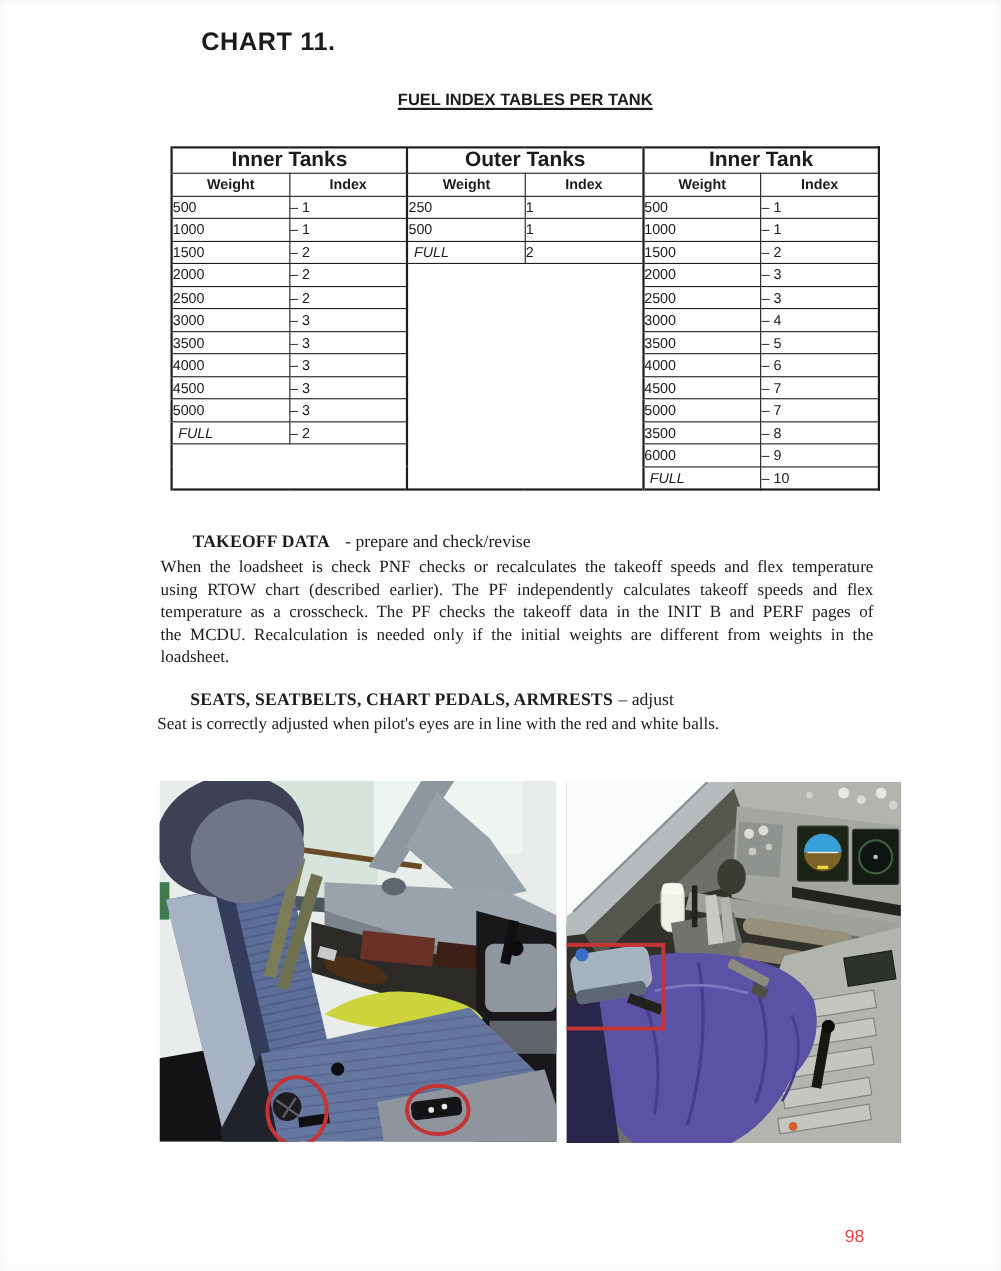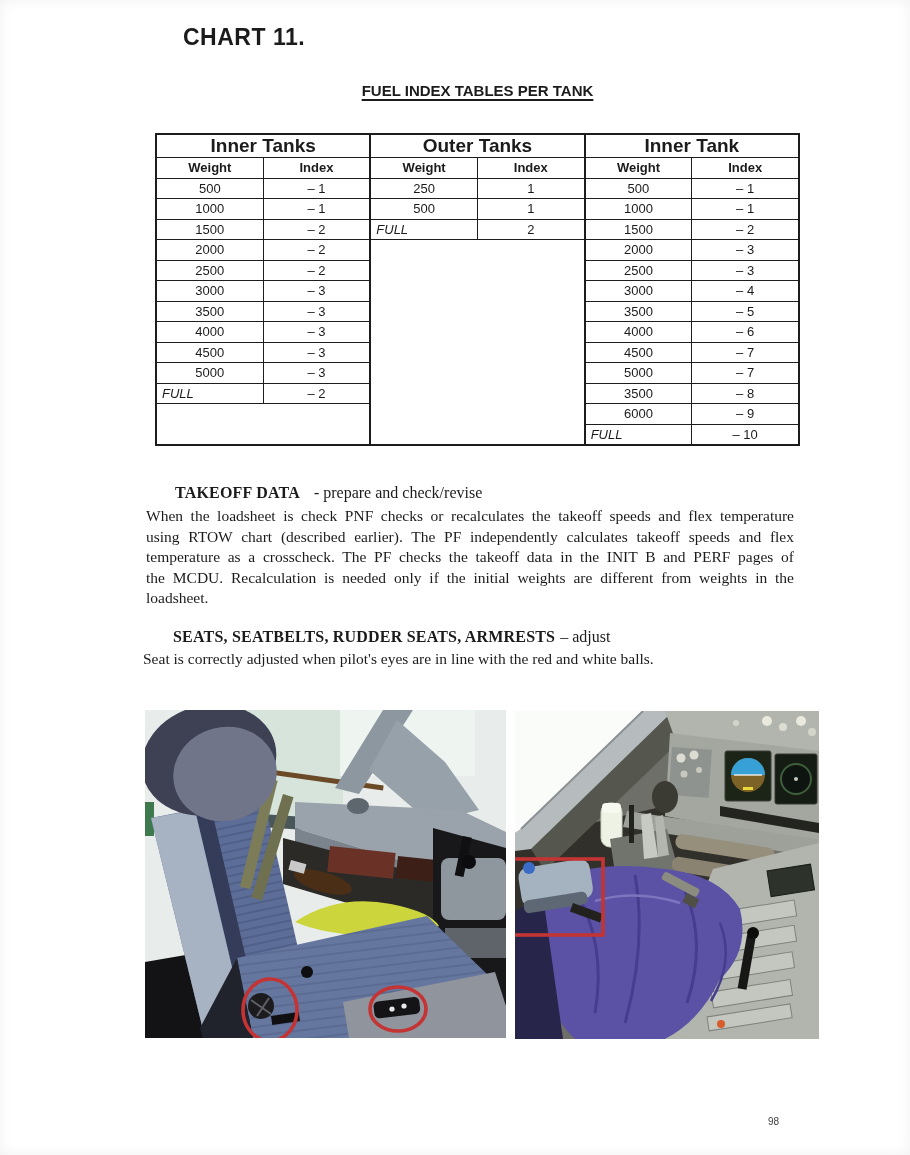--- a/index.html
+++ b/index.html
@@ -11,36 +11,36 @@
   .table-title{position:absolute;left:155px;top:82px;width:645px;text-align:center;
         font-family:"Liberation Sans",sans-serif;font-weight:700;font-size:15px;
         text-decoration:underline;text-underline-offset:3px;text-decoration-thickness:1.5px;}
   #fuel-table{position:absolute;left:155px;top:133px;width:645px;
         border-collapse:collapse;table-layout:fixed;
         font-family:"Liberation Sans",sans-serif;border:2.5px solid #1d1d1d;}
   #fuel-table th,#fuel-table td{border:1.5px solid #1d1d1d;height:19.5px;padding:0;
         vertical-align:middle;background:#fff;}
   #fuel-table th.gname{font-size:19px;font-weight:700;text-align:center;}
   #fuel-table th.ch{font-size:13px;font-weight:700;text-align:center;}
-  #fuel-table td{font-size:13px;text-align:center;}
+  #fuel-table td{font-size:13px;}
   #fuel-table td.full{text-align:left;padding-left:5px;font-style:italic;}
   #fuel-table .gs{border-left-width:2.5px;}
   .sec-heading{position:absolute;font-size:16px;white-space:nowrap;}
   .sec-heading b{font-weight:700;letter-spacing:.2px;}
   .h1{left:175px;top:484px;text-align:right;}
   .h1 .suffix{padding-left:14px;}
   .h2{left:173px;top:628px;}
   .h2 .suffix{padding-left:5px;}
   .body1{position:absolute;left:146px;top:506px;width:648px;
         font-size:15.5px;line-height:20.6px;text-align:justify;word-spacing:3.5px;}
   .body2{position:absolute;left:143px;top:650px;width:670px;font-size:15.5px;}
   .photo-left{position:absolute;left:145px;top:710px;width:361px;height:328px;}
   .photo-right{position:absolute;left:515px;top:711px;width:304px;height:328px;}
   .page-number{position:absolute;left:768px;top:1116px;
-        font-family:"Liberation Sans",sans-serif;font-size:10px;color:#404040;}
+        font-family:"Liberation Sans",sans-serif;font-size:16px;color:#ef4444;}
 </style>
 </head>
 <body>
 
 <div class="page">
 
   <div class="chart-label">CHART 11.</div>
 
   <div class="table-title">FUEL INDEX TABLES PER TANK</div>
 
@@ -151,21 +151,21 @@
         </tr>
       </tbody>
     </table>
 
   <div class="sec-heading h1">
     <b>TAKEOFF DATA</b><span class="suffix">- prepare and check/revise</span>
   </div>
   <div class="body1">When the loadsheet is check PNF checks or recalculates the takeoff speeds and flex temperature using RTOW chart (described earlier). The PF independently calculates takeoff speeds and flex temperature as a crosscheck. The PF checks the takeoff data in the INIT B and PERF pages of the MCDU. Recalculation is needed only if the initial weights are different from weights in the loadsheet.</div>
 
   <div class="sec-heading h2">
-    <b>SEATS, SEATBELTS, RUDDER SEATS, ARMRESTS</b><span class="suffix">– adjust</span>
+    <b>SEATS, SEATBELTS, CHART PEDALS, ARMRESTS</b><span class="suffix">– adjust</span>
   </div>
   <div class="body2">Seat is correctly adjusted when pilot's eyes are in line with the red and white balls.</div>
 
   <svg class="photo-left" viewBox="0 0 361 328">
     <defs>
       <pattern id="denimB" width="8" height="8" patternUnits="userSpaceOnUse" patternTransform="rotate(-12)">
         <rect width="8" height="8" fill="#5c6d97"></rect>
         <line x1="0" y1="4" x2="8" y2="4" stroke="#4b5a82" stroke-width="1.4"></line>
       </pattern>
       <pattern id="denimC" width="9" height="9" patternUnits="userSpaceOnUse" patternTransform="rotate(-7)">

